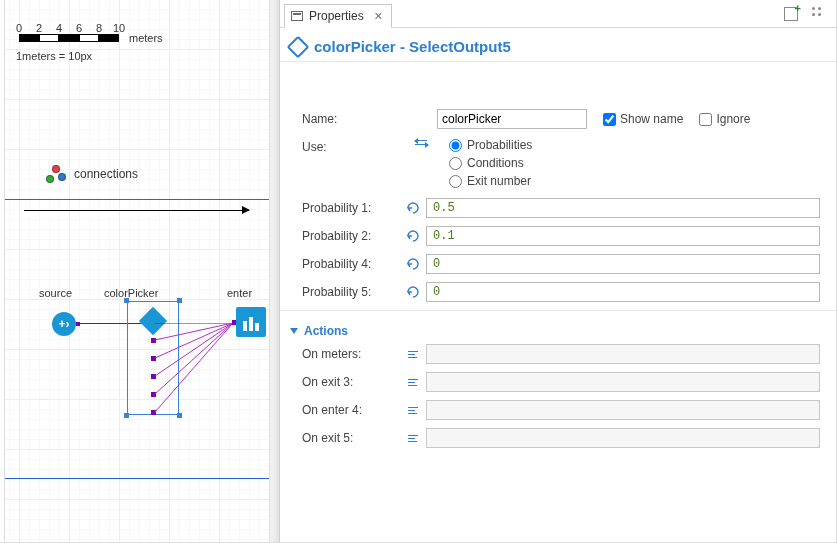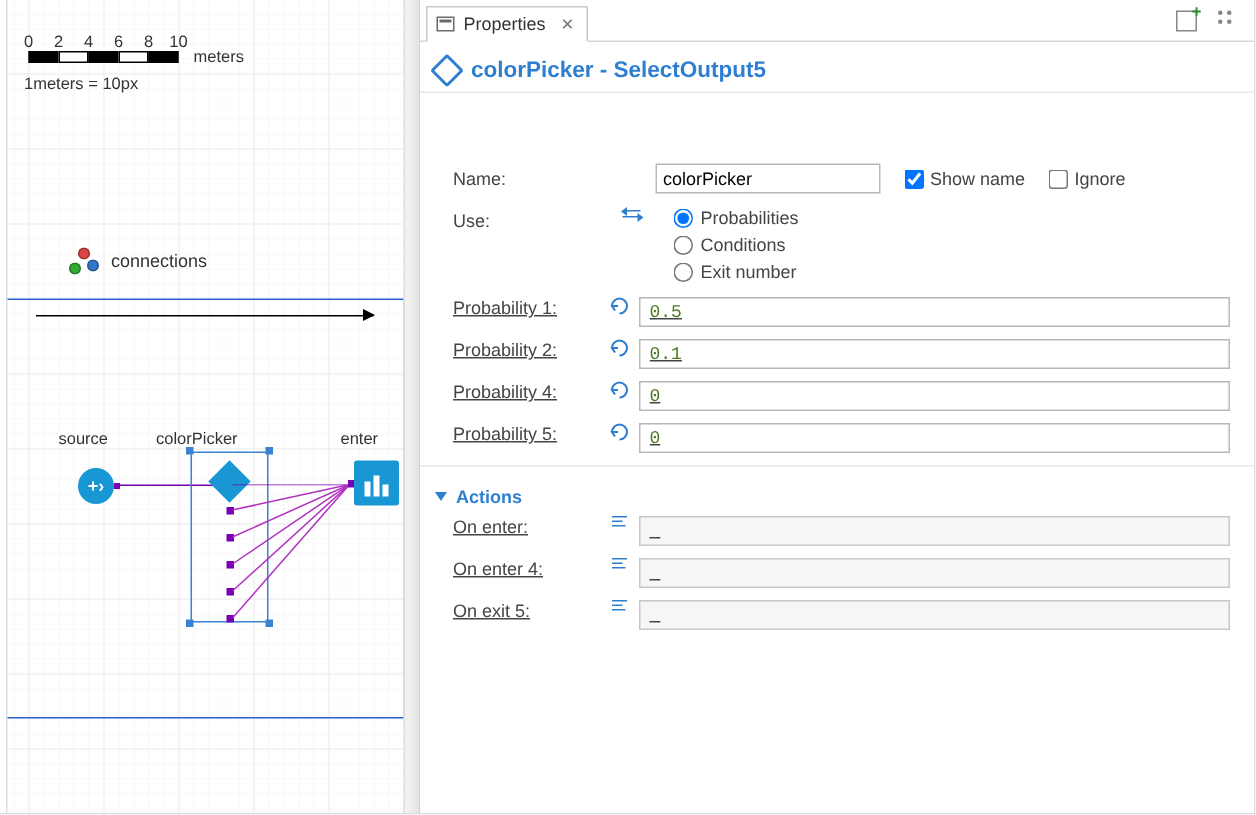--- a/index.html
+++ b/index.html
@@ -93,21 +93,21 @@
   .radios{ display:flex; flex-direction:column; gap:4px;}
   .radios label{ display:flex; align-items:center; gap:5px;margin-left:12px;}
   .radios input{ margin:0;}
   .swap-icon { width:14px; height:10px; position:relative; display:inline-block;}
   .swap-icon::before{content:""; position:absolute; left:0; top:4px; width:12px; height:1px; background:#2f7fd1;}
   .swap-icon::after{content:""; position:absolute; right:0; top:2px; border-left:4px solid #2f7fd1; border-top:3px solid transparent; border-bottom:3px solid transparent;}
   .swap-icon .back{position:absolute; left:0; top:0; width:12px; height:1px; background:#2f7fd1;}
   .swap-icon .backarr{position:absolute; left:-1px; top:-2px; border-right:4px solid #2f7fd1; border-top:3px solid transparent; border-bottom:3px solid transparent;}
   .dyn-icon{ width:14px; height:12px; position:relative; display:inline-block;}
   .dyn-icon svg{ display:block;}
-  .field-row{ display:flex; margin-bottom:8px;text-decoration:underline;}
+  .field-row{ display:flex; align-items:center; margin-bottom:8px;}
   .field-row .lbl{ width:100px;}
   .field-row .dyn-col{ width:24px; display:flex; justify-content:center;}
   .prob-input{ flex:1; height:20px; border:1px solid #b8b8b8; background:#fff; padding:2px 6px; font-family:Consolas,"Courier New",monospace; font-size:12px; color:#4a7a20;}
   .section-head{ display:flex; align-items:center; gap:6px; color:#2f7fd1; font-weight:600; font-size:12px; border-top:1px solid transparent; padding:8px 0 6px 0; margin-top:4px; margin-left:-12px;}
   .section-head .tri{ width:0; height:0; border-left:4px solid transparent; border-right:4px solid transparent; border-top:6px solid #2f7fd1;}
   .code-icon{ width:12px; display:flex; flex-direction:column; gap:2px; align-items:flex-start;}
   .code-icon span{ height:1px; background:#2f7fd1; display:block;}
   .code-icon span:nth-child(1){width:10px;} .code-icon span:nth-child(2){width:7px;} .code-icon span:nth-child(3){width:9px;}
   .code-field{ flex:1; height:20px; border:1px solid #c8c8c8; background:#f6f6f6; padding:2px 6px; font-family:Consolas,"Courier New",monospace; font-size:12px; color:#333;}
   .code-field.empty::after{content:"\00a0";}
@@ -311,21 +311,32 @@
         <input class="prob-input" value="0" style="">
       </div>
 
       <div class="top-rule"></div>
       <div class="section-head">
         <span class="tri"></span>
         <span>Actions</span>
       </div>
 
       <div class="field-row">
-        <div class="lbl">On enter:</div>
+        <div class="lbl">On meters:</div>
+        <div class="dyn-col">
+            <span class="code-icon">
+              <span></span>
+              <span></span>
+              <span></span>
+            </span>
+          </div>
+        <div class="code-field empty"></div>
+      </div>
+      <div class="field-row">
+        <div class="lbl">On exit 3:</div>
         <div class="dyn-col">
             <span class="code-icon">
               <span></span>
               <span></span>
               <span></span>
             </span>
           </div>
         <div class="code-field empty"></div>
       </div>
       <div class="field-row">

